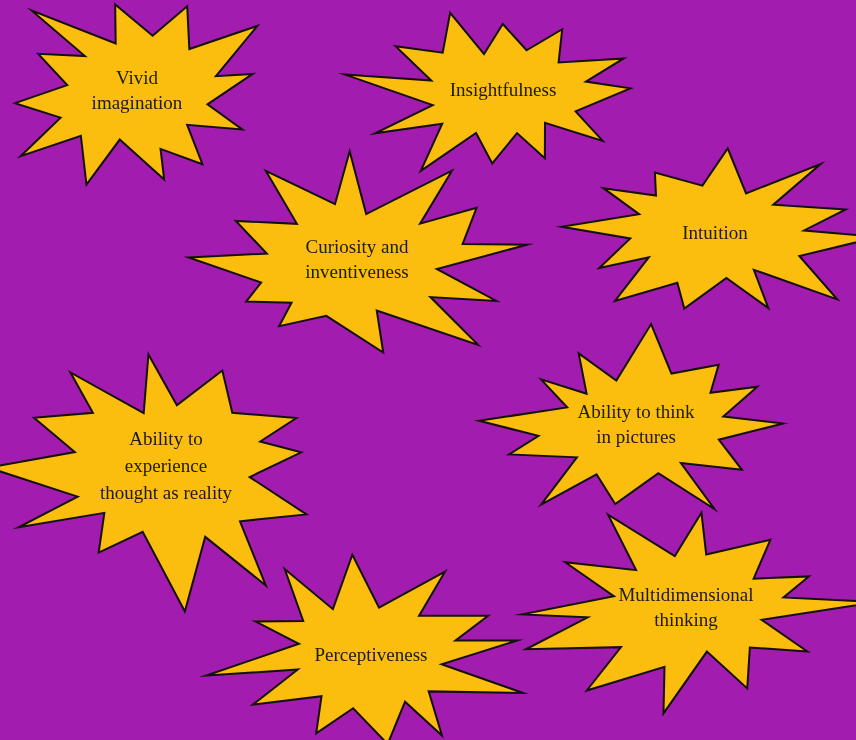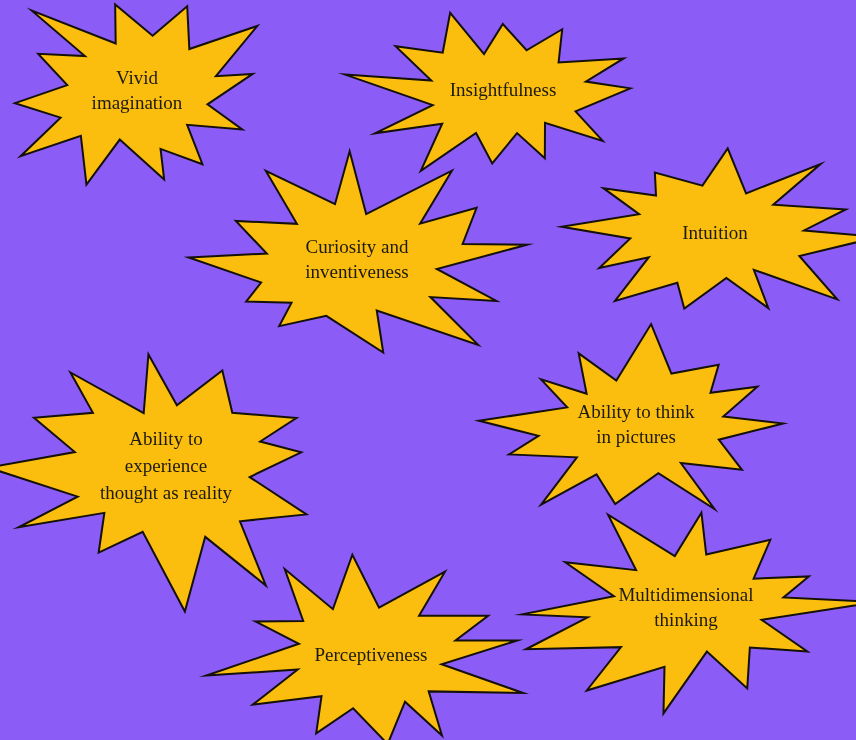--- a/index.html
+++ b/index.html
@@ -11,21 +11,21 @@
   body {
     width: 856px;
     height: 740px;
     overflow: hidden;
     font-family: "Liberation Serif", "DejaVu Serif", serif;
   }
   #canvas-root {
     position: relative;
     width: 856px;
     height: 740px;
-    background: #8b5cf6;
+    background: #a21caf;
   }
   #starfield {
     position: absolute;
     top: 0;
     left: 0;
     width: 856px;
     height: 740px;
     display: block;
   }
   .star-shape {

